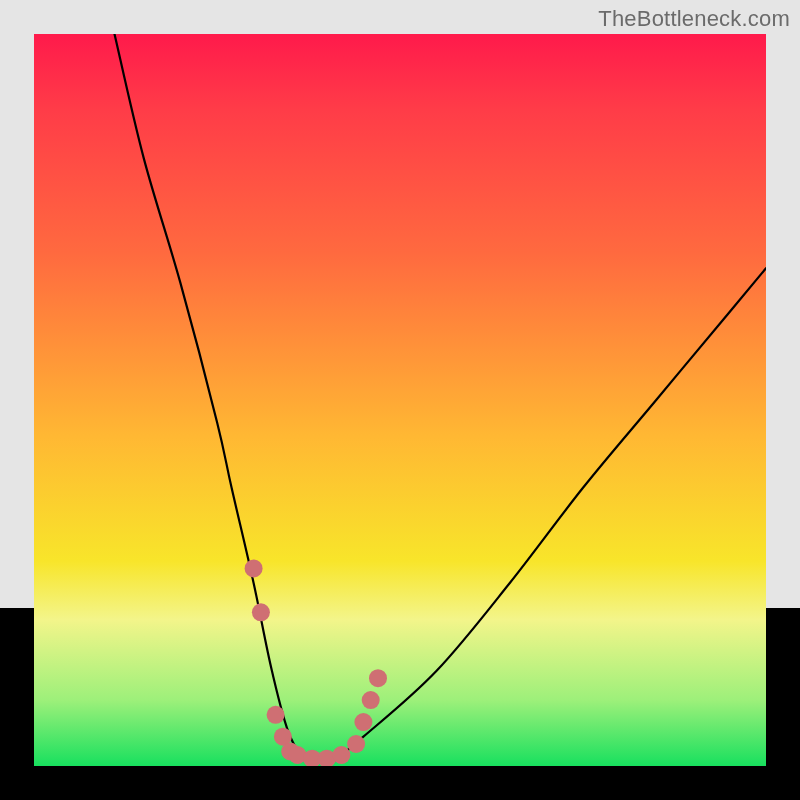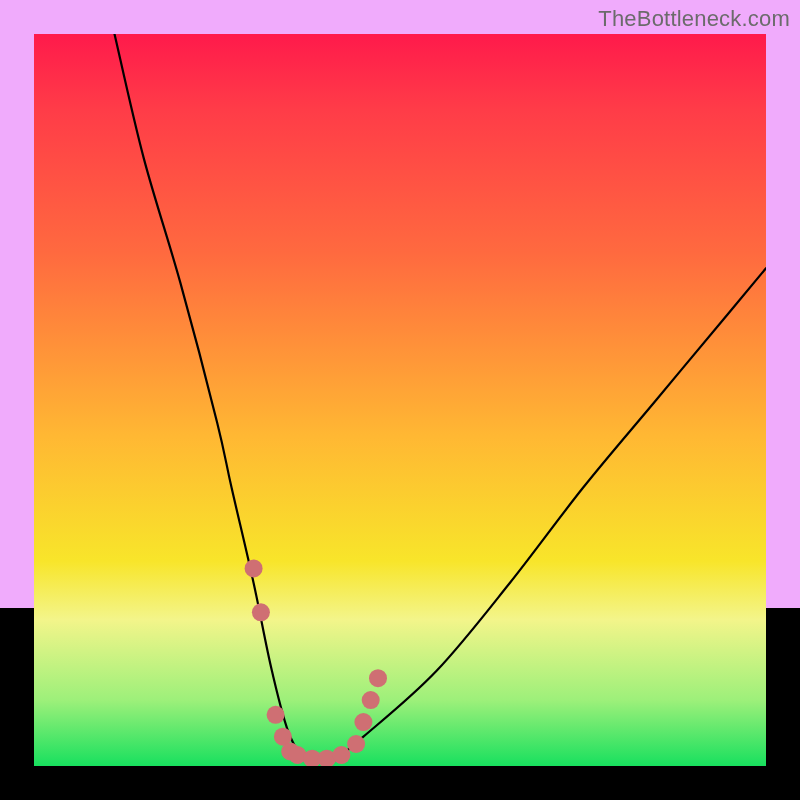--- a/index.html
+++ b/index.html
@@ -10,21 +10,21 @@
     background: #000;
     overflow: hidden;
     font-family: Arial, Helvetica, sans-serif;
   }
   .frame {
     position: absolute;
     left: 0;
     top: 0;
     width: 800px;
     height: 608px;
-    background: #f0abfc;
+    background: #e5e5e5;
   }
   .plot {
     position: absolute;
     left: 34px;
     top: 34px;
     width: 732px;
     height: 732px;
     background: linear-gradient(
       to bottom,
       #ff1a4b 0%,

